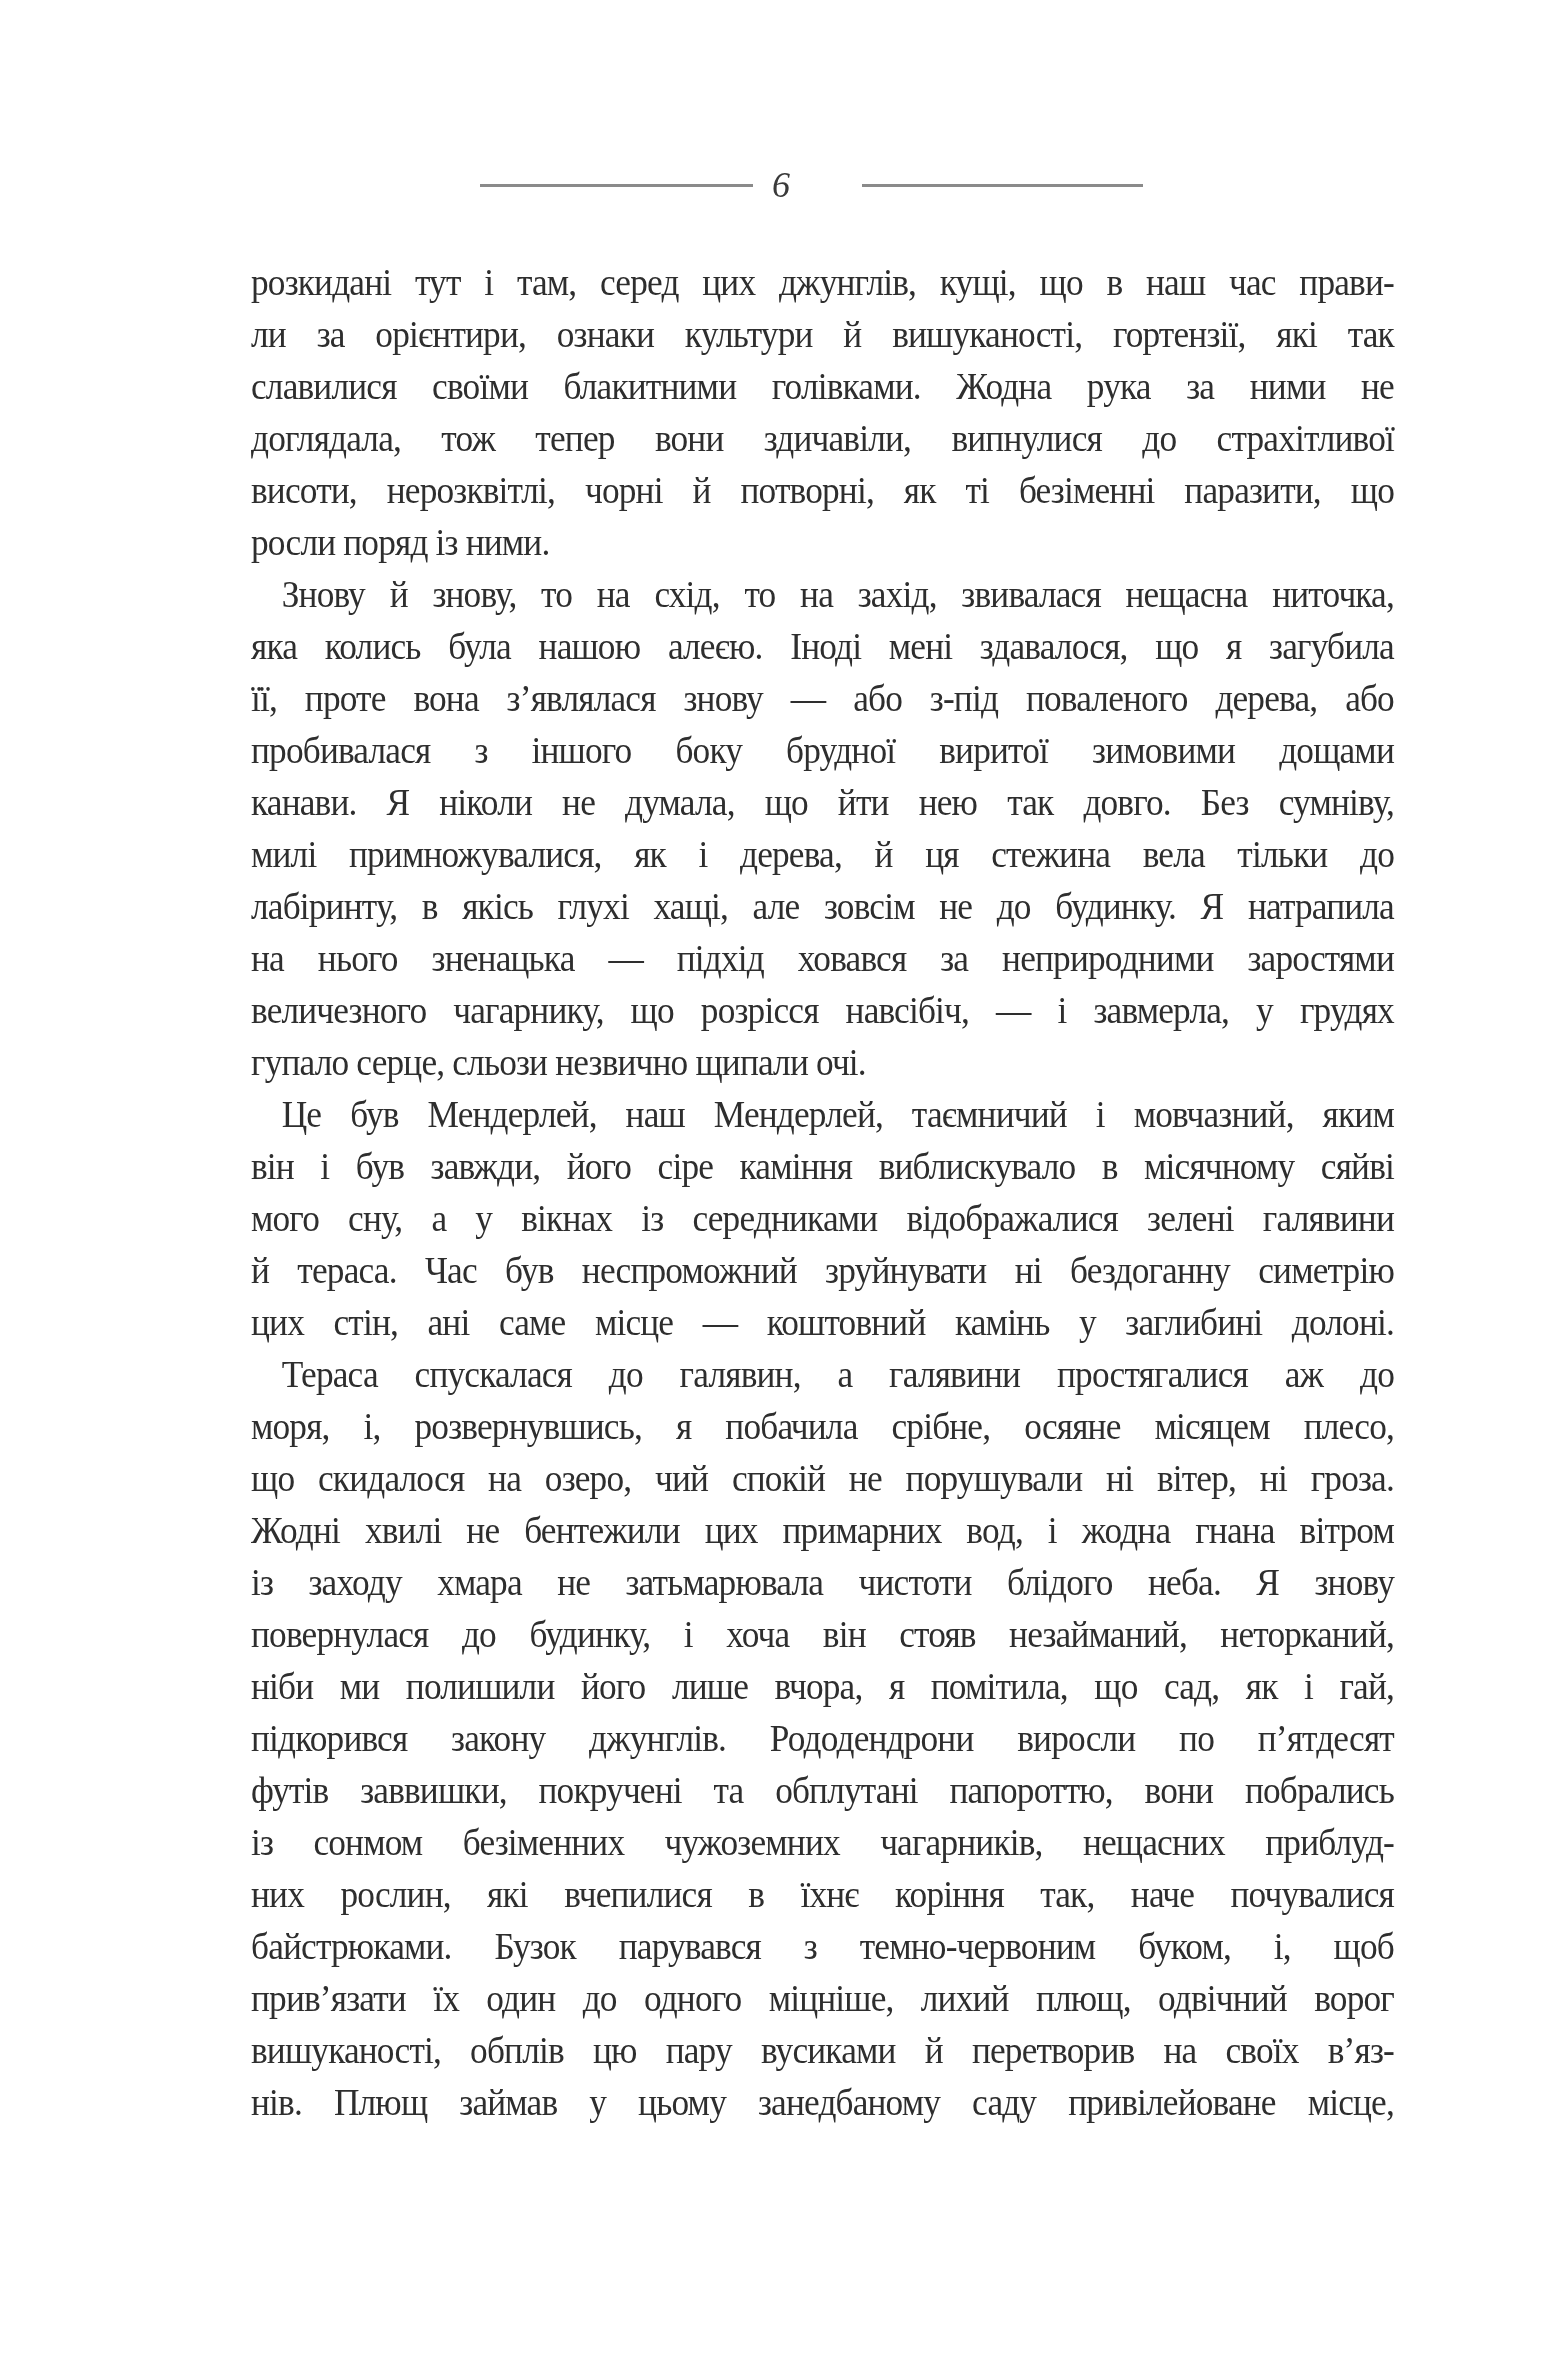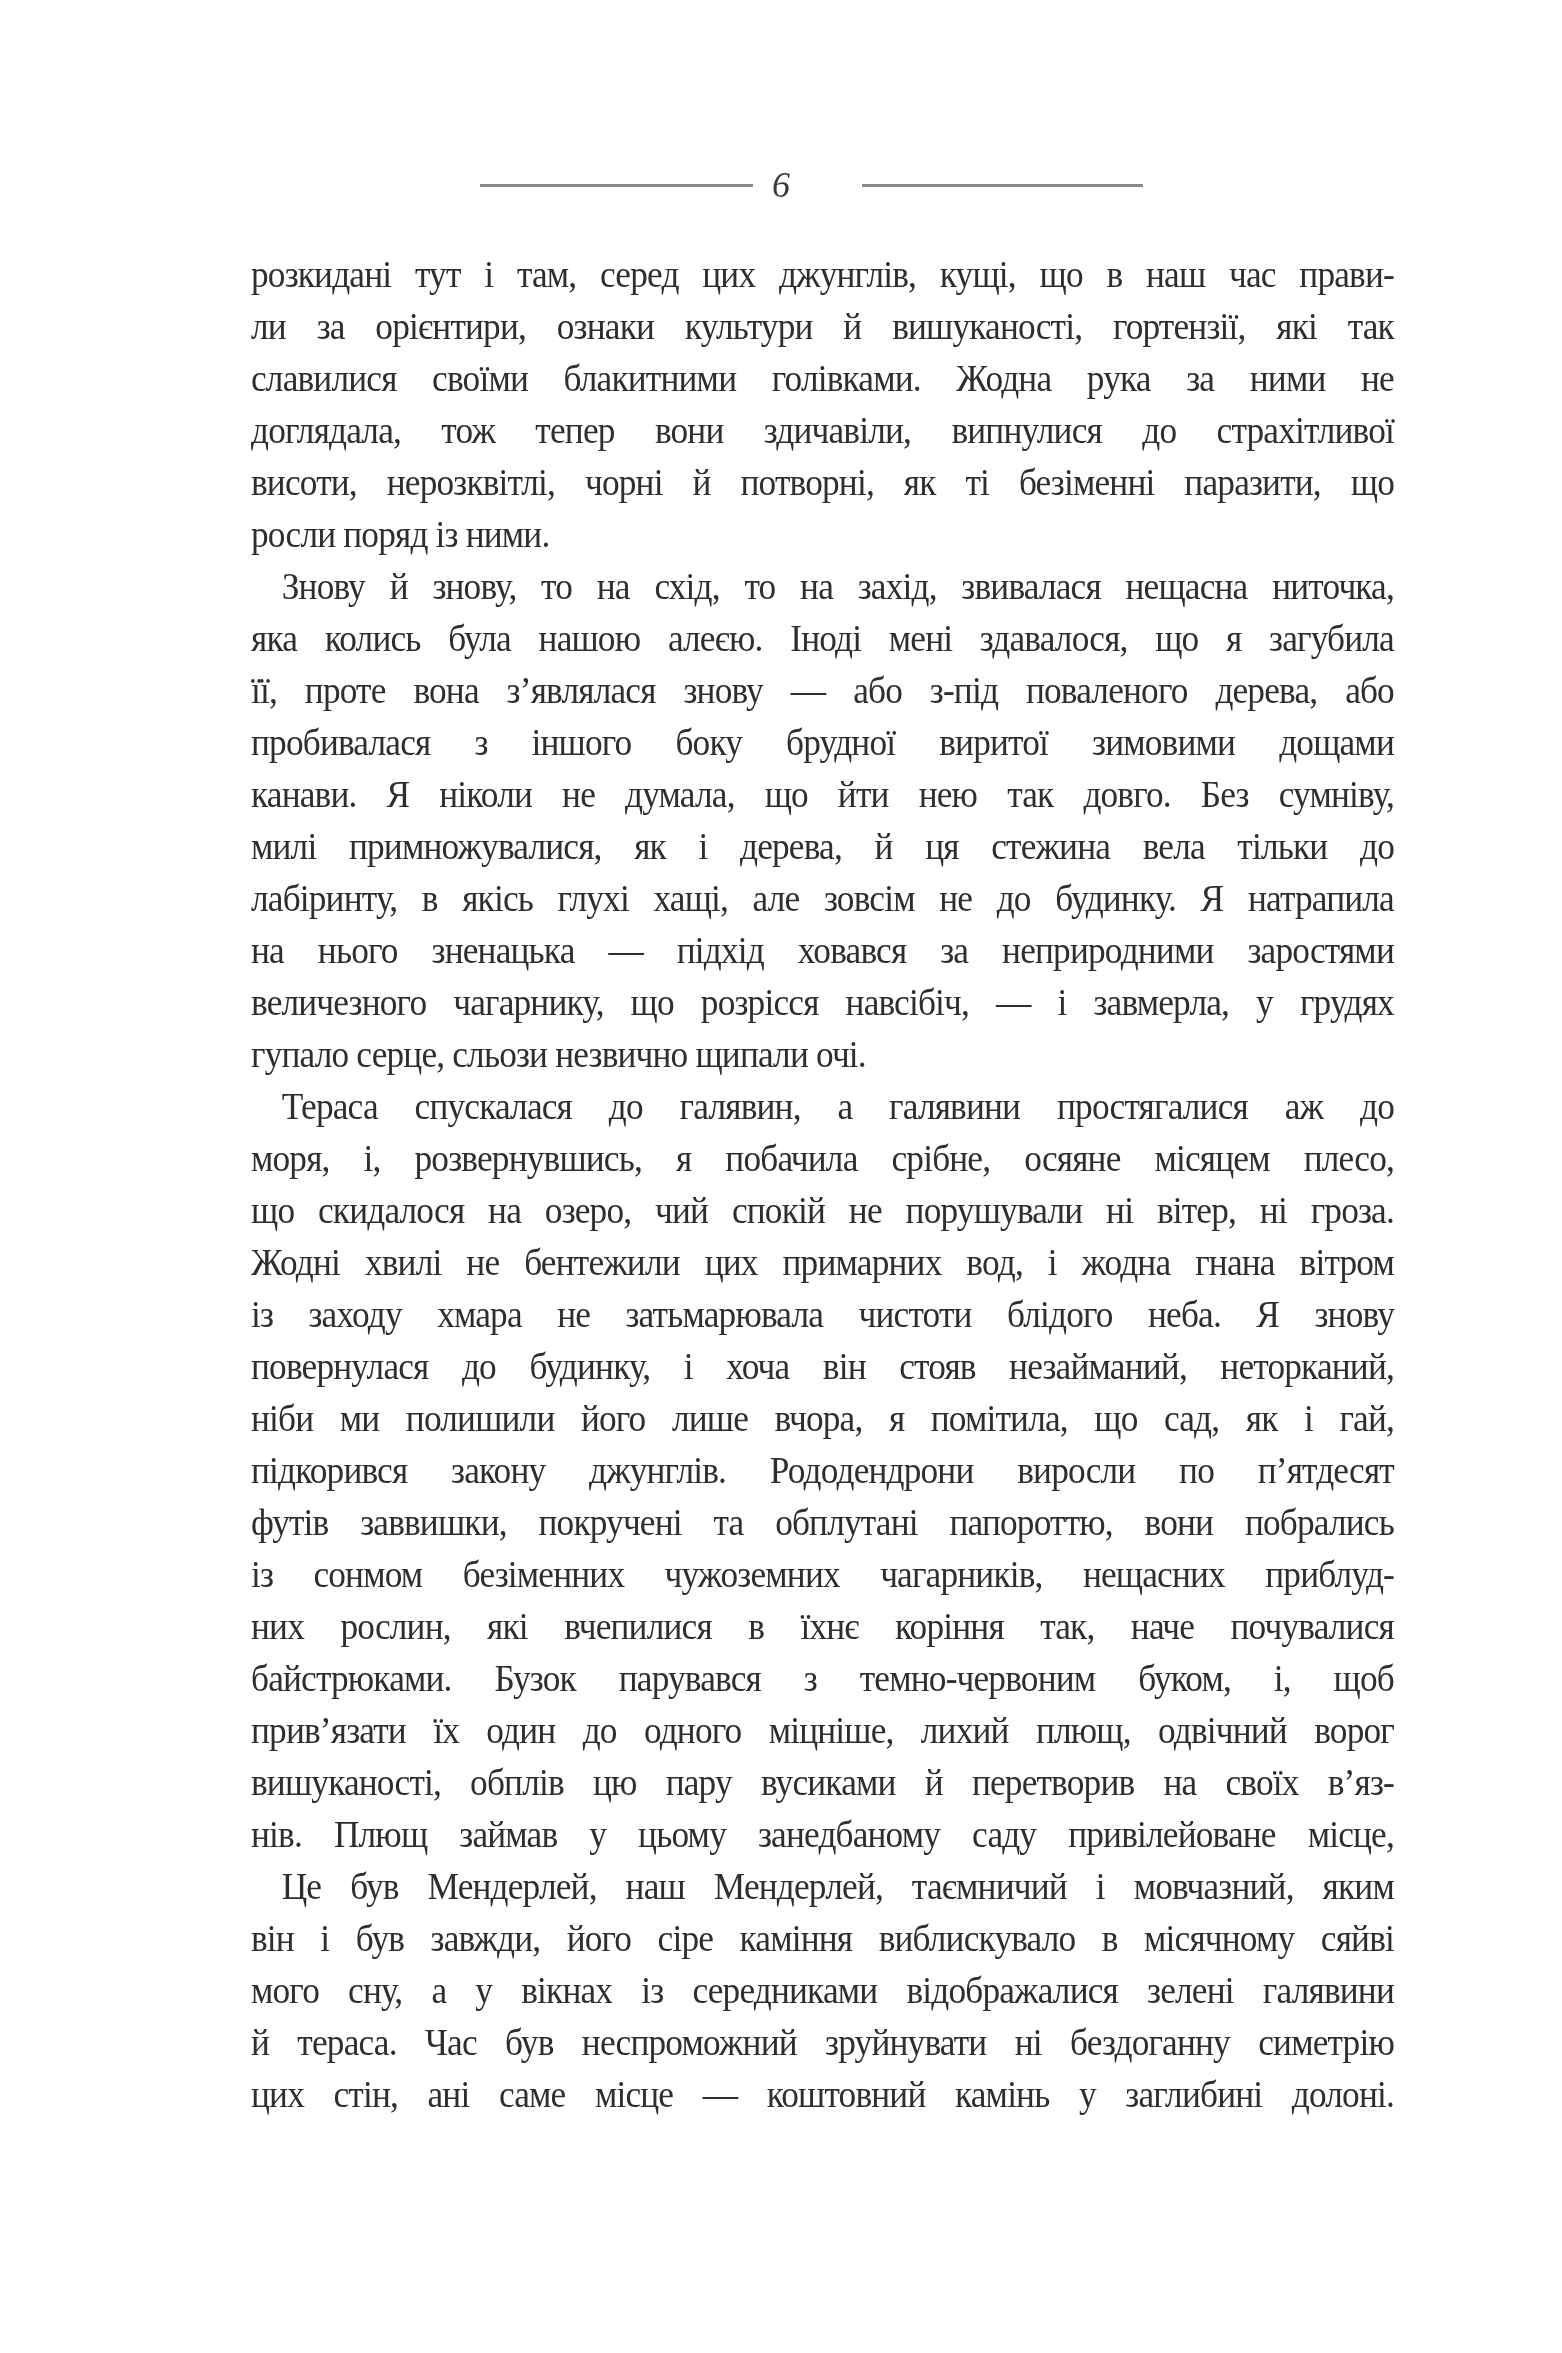--- a/index.html
+++ b/index.html
@@ -46,21 +46,21 @@
     text-align: center;
     font-family: "Liberation Serif", "DejaVu Serif", serif;
     font-style: italic;
     font-size: 36px;
     line-height: 41px;
     color: #3a3a3a;
   }
   .text-block {
     position: absolute;
     left: 251px;
-    top: 248px;
+    top: 256px;
     width: 1142px;
   }
   .para { margin: 0; padding: 0; }
   .line {
     display: block;
     height: 52px;
     line-height: 52px;
     font-size: 38px;
     letter-spacing: -0.9px;
     word-spacing: 0px;
@@ -109,40 +109,40 @@
       <span class="line">пробивалася з іншого боку брудної виритої зимовими дощами</span>
       <span class="line">канави. Я ніколи не думала, що йти нею так довго. Без сумніву,</span>
       <span class="line">милі примножувалися, як і дерева, й ця стежина вела тільки до</span>
       <span class="line">лабіринту, в якісь глухі хащі, але зовсім не до будинку. Я натрапила</span>
       <span class="line">на нього зненацька — підхід ховався за неприродними заростями</span>
       <span class="line">величезного чагарнику, що розрісся навсібіч, — і завмерла, у грудях</span>
       <span class="line last">гупало серце, сльози незвично щипали очі.</span>
     </div>
 
     <div class="para">
+      <span class="line indent">Це був Мендерлей, наш Мендерлей, таємничий і мовчазний, яким</span>
+      <span class="line">він і був завжди, його сіре каміння виблискувало в місячному сяйві</span>
+      <span class="line">мого сну, а у вікнах із середниками відображалися зелені галявини</span>
+      <span class="line">й тераса. Час був неспроможний зруйнувати ні бездоганну симетрію</span>
+      <span class="line">цих стін, ані саме місце — коштовний камінь у заглибині долоні.</span>
+    </div>
+
+    <div class="para">
       <span class="line indent">Тераса спускалася до галявин, а галявини простягалися аж до</span>
       <span class="line">моря, і, розвернувшись, я побачила срібне, осяяне місяцем плесо,</span>
       <span class="line">що скидалося на озеро, чий спокій не порушували ні вітер, ні гроза.</span>
       <span class="line">Жодні хвилі не бентежили цих примарних вод, і жодна гнана вітром</span>
       <span class="line">із заходу хмара не затьмарювала чистоти блідого неба. Я знову</span>
       <span class="line">повернулася до будинку, і хоча він стояв незайманий, неторканий,</span>
       <span class="line">ніби ми полишили його лише вчора, я помітила, що сад, як і гай,</span>
       <span class="line">підкорився закону джунглів. Рододендрони виросли по п’ятдесят</span>
       <span class="line">футів заввишки, покручені та обплутані папороттю, вони побрались</span>
       <span class="line">із сонмом безіменних чужоземних чагарників, нещасних приблуд-</span>
       <span class="line">них рослин, які вчепилися в їхнє коріння так, наче почувалися</span>
       <span class="line">байстрюками. Бузок парувався з темно-червоним буком, і, щоб</span>
       <span class="line">прив’язати їх один до одного міцніше, лихий плющ, одвічний ворог</span>
       <span class="line">вишуканості, обплів цю пару вусиками й перетворив на своїх в’яз-</span>
       <span class="line">нів. Плющ займав у цьому занедбаному саду привілейоване місце,</span>
     </div>
 
-    <div class="para">
-      <span class="line indent">Це був Мендерлей, наш Мендерлей, таємничий і мовчазний, яким</span>
-      <span class="line">він і був завжди, його сіре каміння виблискувало в місячному сяйві</span>
-      <span class="line">мого сну, а у вікнах із середниками відображалися зелені галявини</span>
-      <span class="line">й тераса. Час був неспроможний зруйнувати ні бездоганну симетрію</span>
-      <span class="line">цих стін, ані саме місце — коштовний камінь у заглибині долоні.</span>
-    </div>
-
   </div>
 </div>
 
 
 </body></html>

